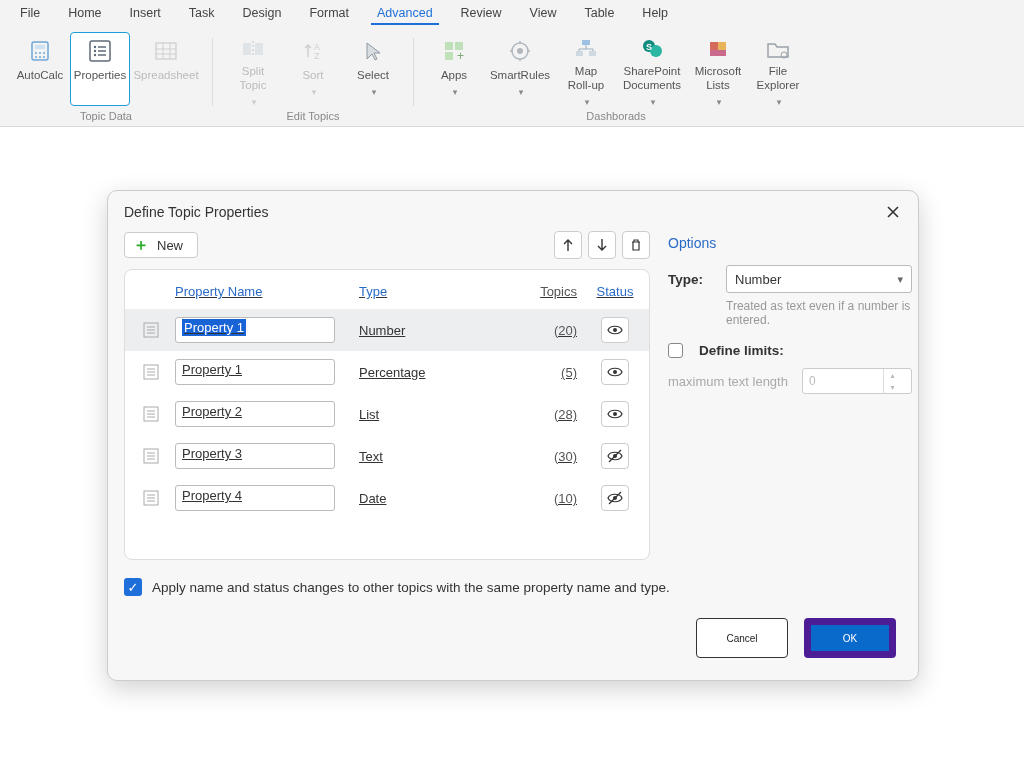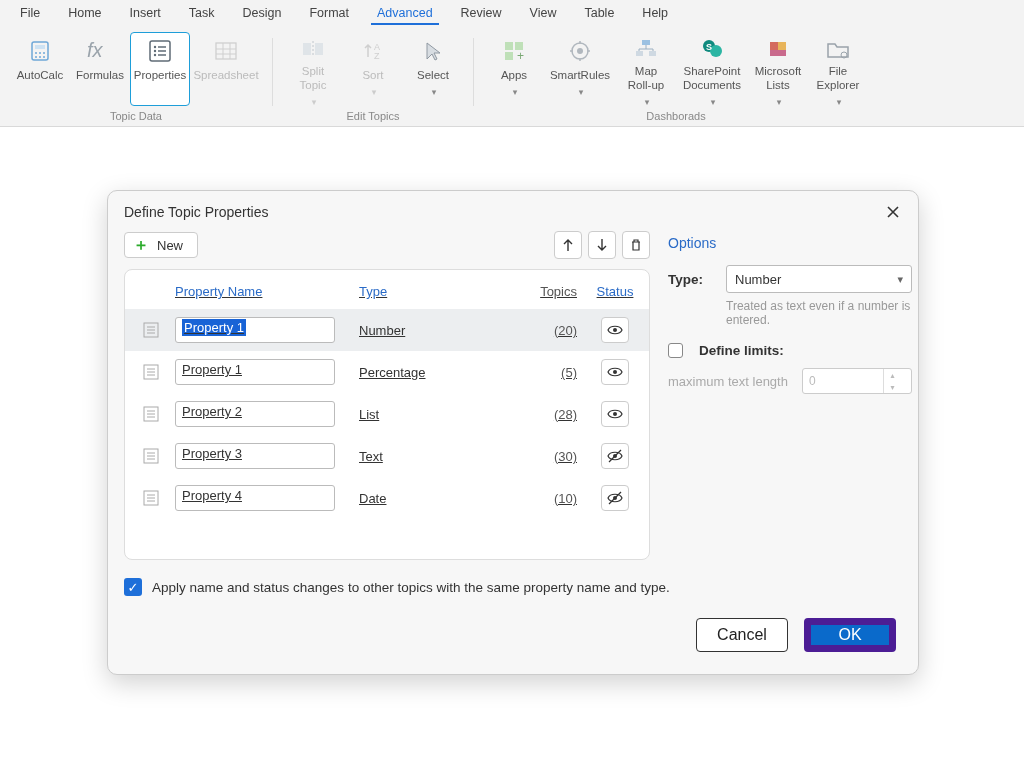--- a/index.html
+++ b/index.html
@@ -66,21 +66,21 @@
   .mlen-row .lab { color:#aaa; font-size:13px; width:120px;}
   .spin { width:110px; height:26px; border:1px solid #ccc; border-radius:3px; background:#fff; display:flex; align-items:center; color:#bbb;}
   .spin input { border:none; width:80px; font-size:12px; padding:0 6px; color:#bbb; background:transparent; outline:none;}
   .spin .ar { width:18px; display:flex; flex-direction:column; border-left:1px solid #ddd; }
   .spin .ar div { height:12px; font-size:8px; color:#bbb; display:flex; align-items:center; justify-content:center;}
 
   .apply-row { display:flex; align-items:center; gap:10px; padding:10px 16px 4px 16px; font-size:13.5px; color:#333;}
   .cb-checked { width:18px; height:18px; background:#1e6fd9; border-radius:3px; display:flex; align-items:center; justify-content:center; color:#fff; font-size:13px;}
 
   .dlg-footer { display:flex; justify-content:flex-end; gap:16px; padding:18px 22px 22px 22px;}
-  .btn { min-width:92px; height:34px; border-radius:4px; font-size:16px; display:flex; align-items:center; justify-content:center; cursor:pointer;}
+  .btn { min-width:92px; height:40px; border-radius:4px; font-size:10px; display:flex; align-items:center; justify-content:center; cursor:pointer;}
   .btn-cancel { background:#fff; border:1.5px solid #333; color:#222;}
   .btn-ok { background:#0a6acb; border:7px solid #4c1d95; color:#ffffff;}
 
   svg { display:block; }
 </style>
 </head>
 <body>
 
 <div class="ribbon">
   <div class="tabs">
@@ -109,28 +109,20 @@
                 <circle cx="8" cy="14" r="1" fill="#6fa8d8"></circle>
                 <circle cx="12" cy="14" r="1" fill="#6fa8d8"></circle>
                 <circle cx="16" cy="14" r="1" fill="#6fa8d8"></circle>
                 <circle cx="8" cy="18" r="1" fill="#6fa8d8"></circle>
                 <circle cx="12" cy="18" r="1" fill="#6fa8d8"></circle>
                 <circle cx="16" cy="18" r="1" fill="#6fa8d8"></circle>
               </svg>
           </span>
           <span class="rb-label">AutoCalc</span>
         </div>
-        <div class="rb-btn">
-          <span class="rb-icon">
-            <svg width="26" height="24" viewBox="0 0 26 24">
-                <text x="0" y="18" font-family="Georgia,serif" font-style="italic" font-size="20" fill="#9aa3ab">fx</text>
-              </svg>
-          </span>
-          <span class="rb-label">Formulas</span>
-        </div>
         <div class="rb-btn selected">
           <span class="rb-icon">
             <svg width="26" height="26" viewBox="0 0 26 26">
                 <rect x="3" y="3" width="20" height="20" rx="2" fill="none" stroke="#5f6b76" stroke-width="1.5"></rect>
                 <circle cx="8" cy="9" r="1.2" fill="#5f6b76"></circle>
                 <line x1="11" y1="9" x2="19" y2="9" stroke="#5f6b76" stroke-width="1.5"></line>
                 <circle cx="8" cy="13" r="1.2" fill="#5f6b76"></circle>
                 <line x1="11" y1="13" x2="19" y2="13" stroke="#5f6b76" stroke-width="1.5"></line>
                 <circle cx="8" cy="17" r="1.2" fill="#5f6b76"></circle>
                 <line x1="11" y1="17" x2="19" y2="17" stroke="#5f6b76" stroke-width="1.5"></line>

